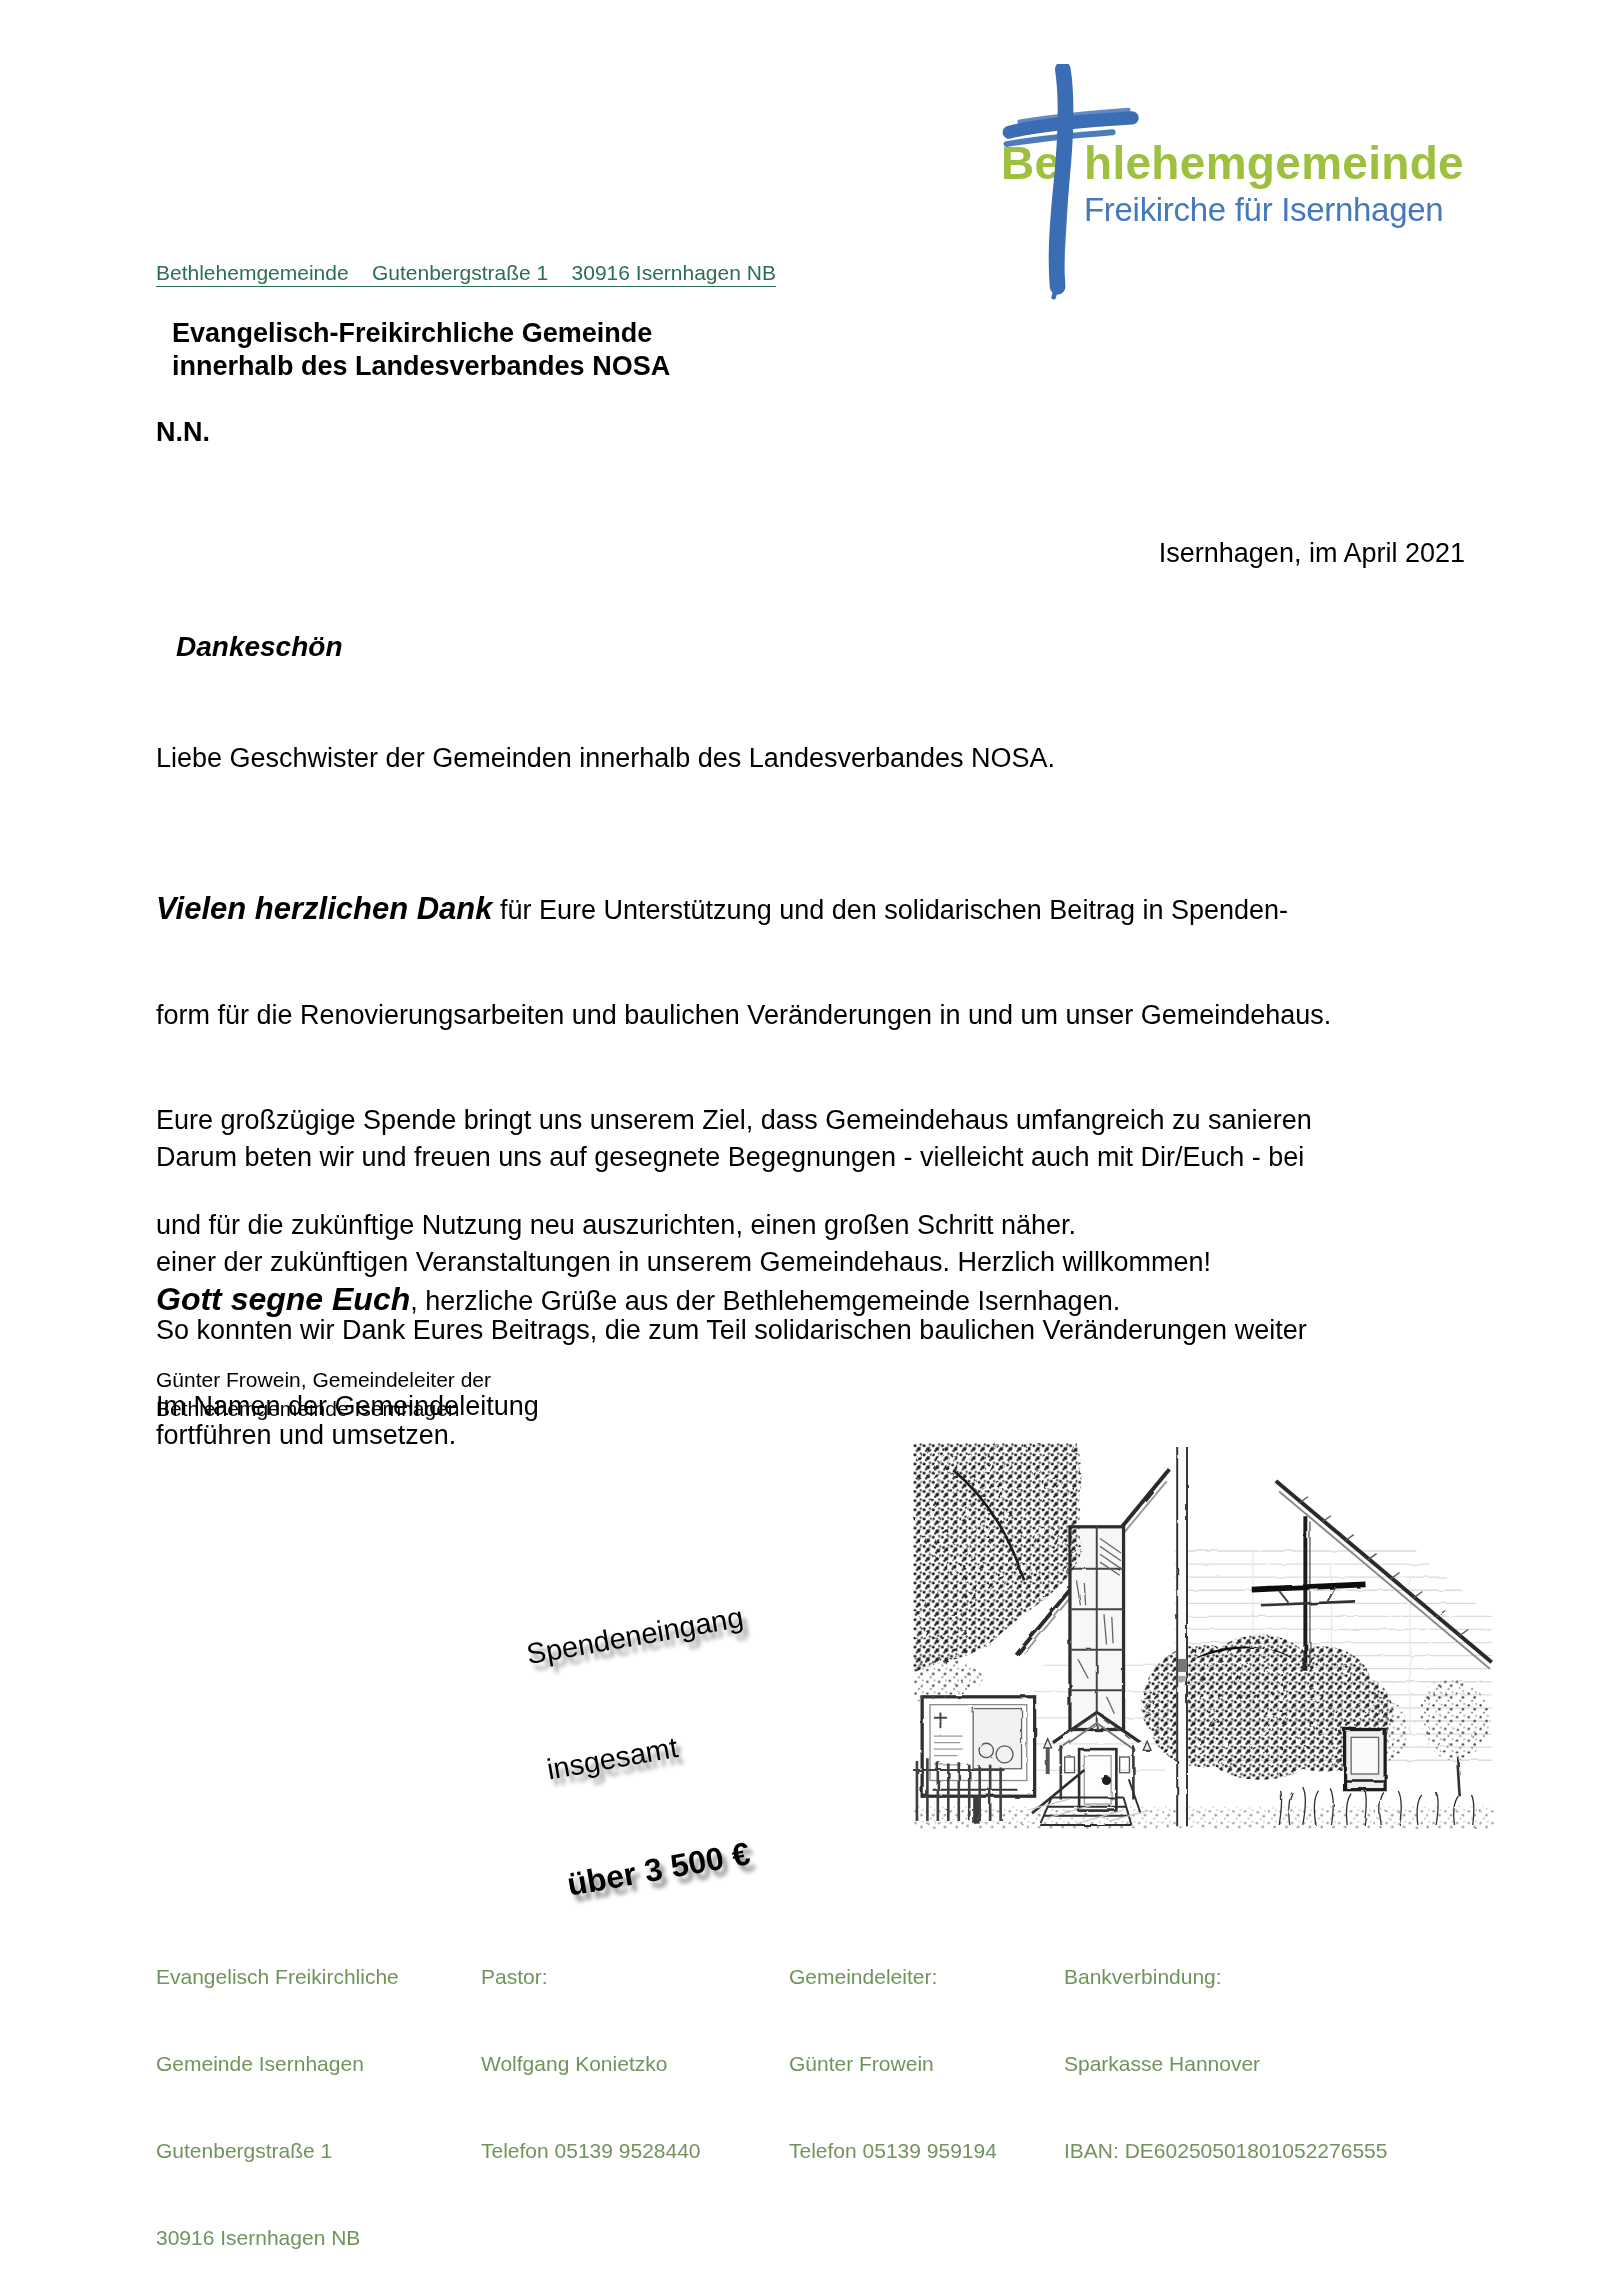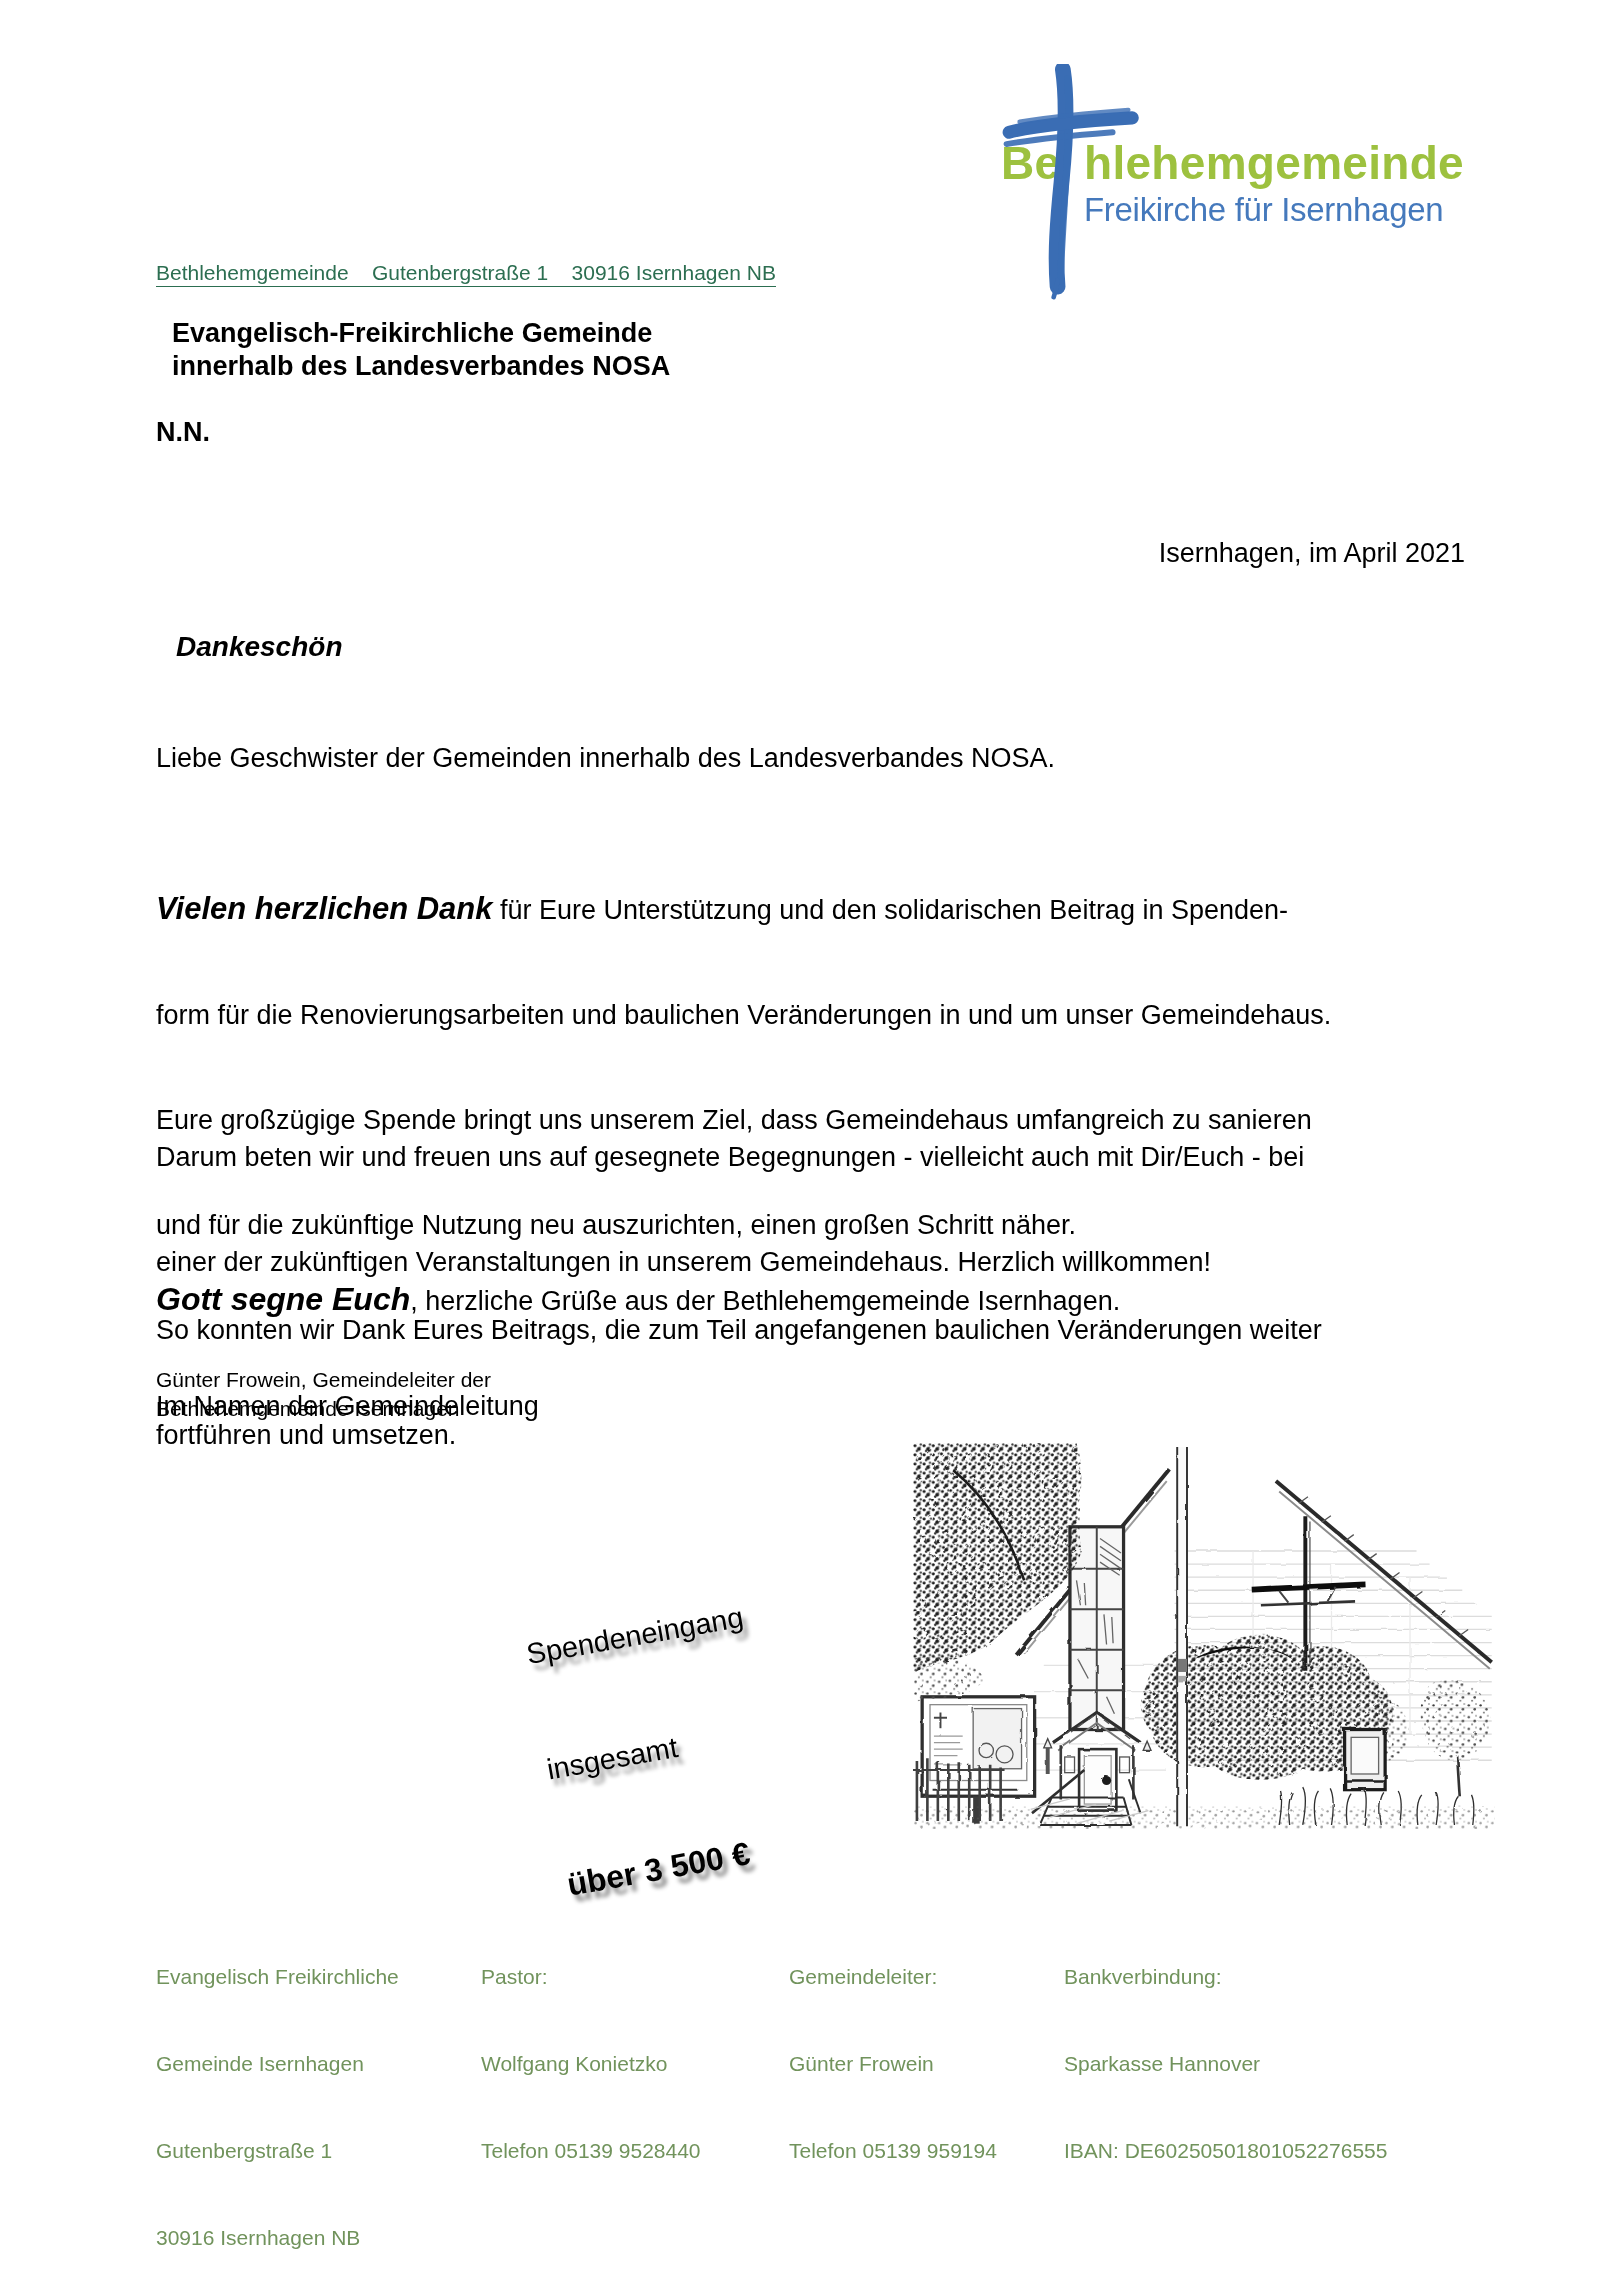--- a/index.html
+++ b/index.html
@@ -84,21 +84,21 @@
 
 <div class="subject">Dankeschön</div>
 
 <div class="salutation">Liebe Geschwister der Gemeinden innerhalb des Landesverbandes NOSA.</div>
 
 <div class="para para1">
   <div><span class="lead">Vielen herzlichen Dank</span><span> für Eure Unterstützung und den solidarischen Beitrag in Spenden-</span></div>
   <div>form für die Renovierungsarbeiten und baulichen Veränderungen in und um unser Gemeindehaus.</div>
   <div>Eure großzügige Spende bringt uns unserem Ziel, dass Gemeindehaus umfangreich zu sanieren</div>
   <div>und für die zukünftige Nutzung neu auszurichten, einen großen Schritt näher.</div>
-  <div>So konnten wir Dank Eures Beitrags, die zum Teil angefangenen baulichen Veränderungen weiter</div>
+  <div>So konnten wir Dank Eures Beitrags, die zum Teil solidarischen baulichen Veränderungen weiter</div>
   <div>fortführen und umsetzen.</div>
 </div>
 
 <div class="para para2">
   <div>Darum beten wir und freuen uns auf gesegnete Begegnungen - vielleicht auch mit Dir/Euch - bei</div>
   <div>einer der zukünftigen Veranstaltungen in unserem Gemeindehaus. Herzlich willkommen!</div>
 </div>
 
 <div class="para closing">
   <div><span class="lead-big">Gott segne Euch</span><span>, herzliche Grüße aus der Bethlehemgemeinde Isernhagen.</span></div>

